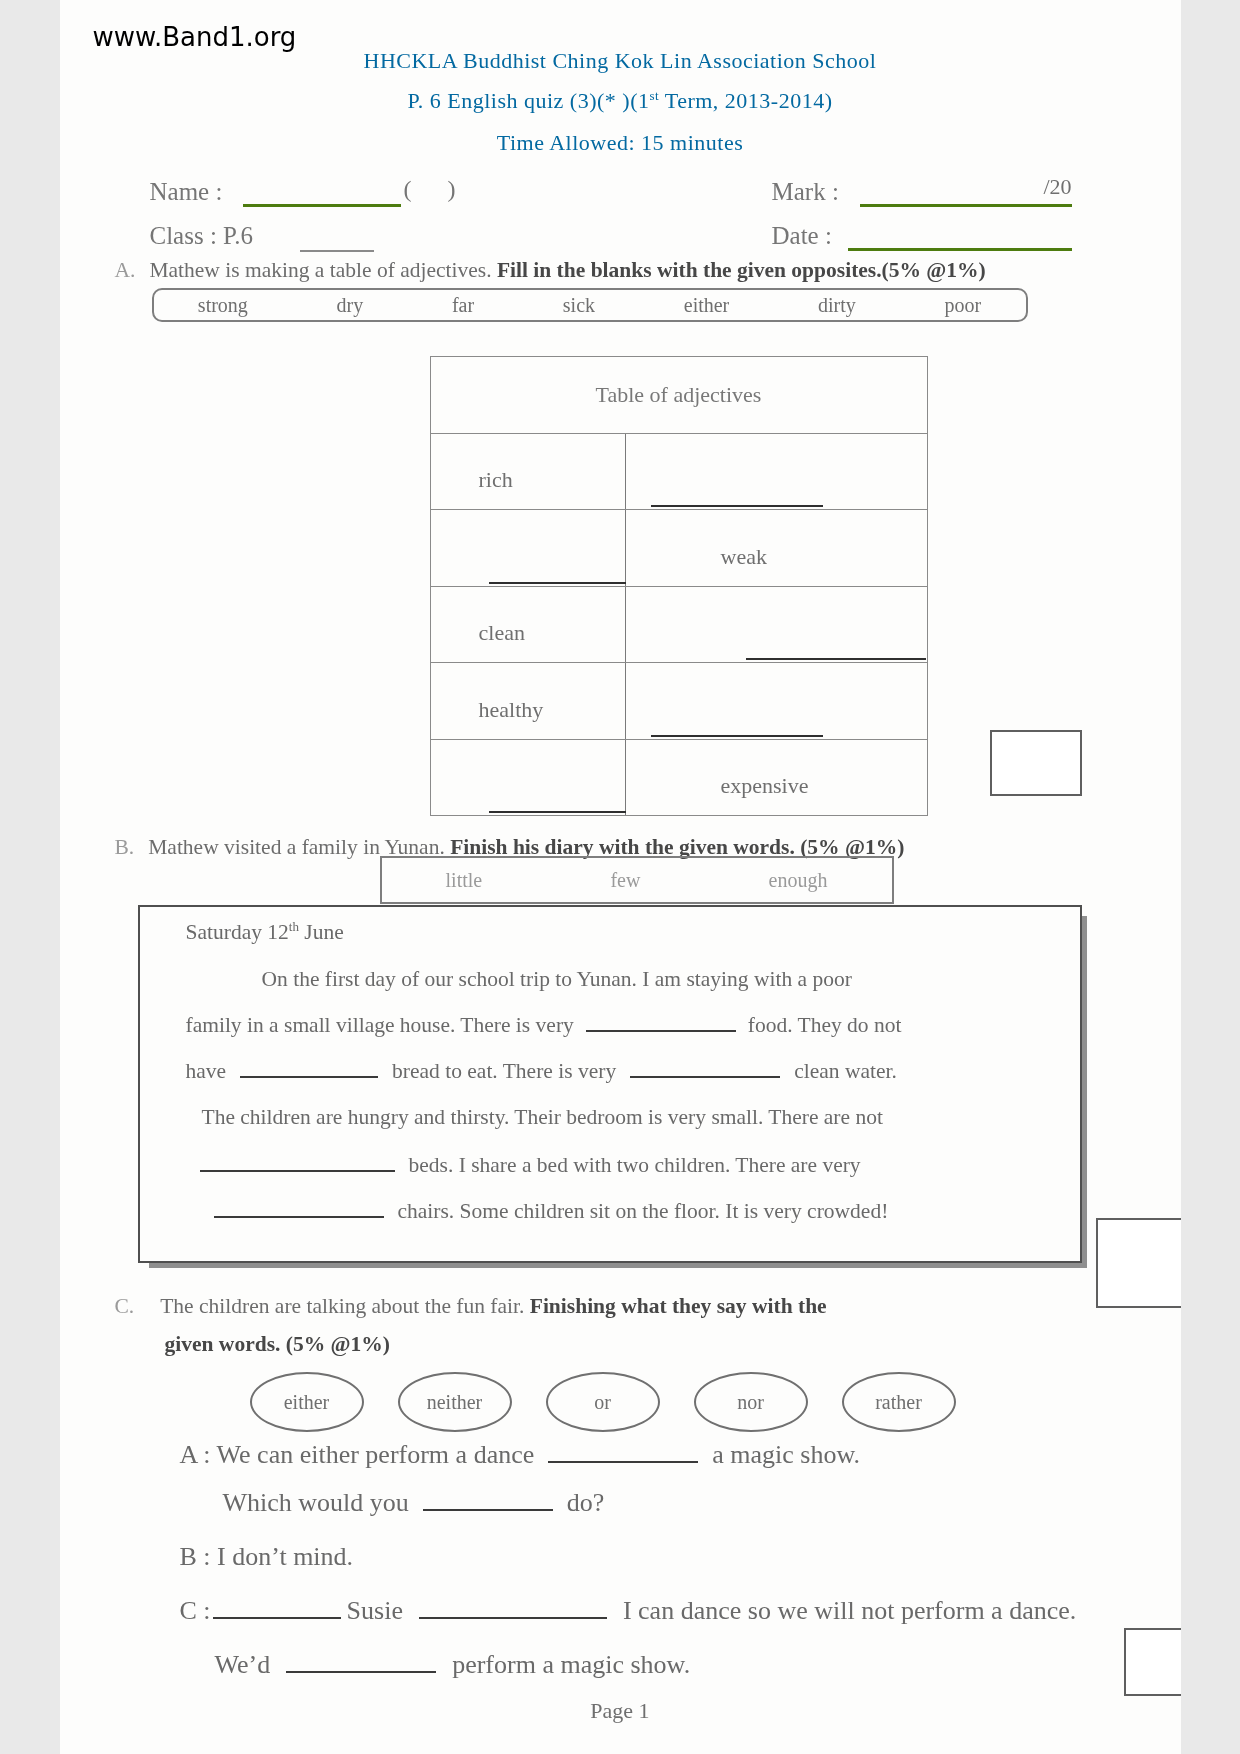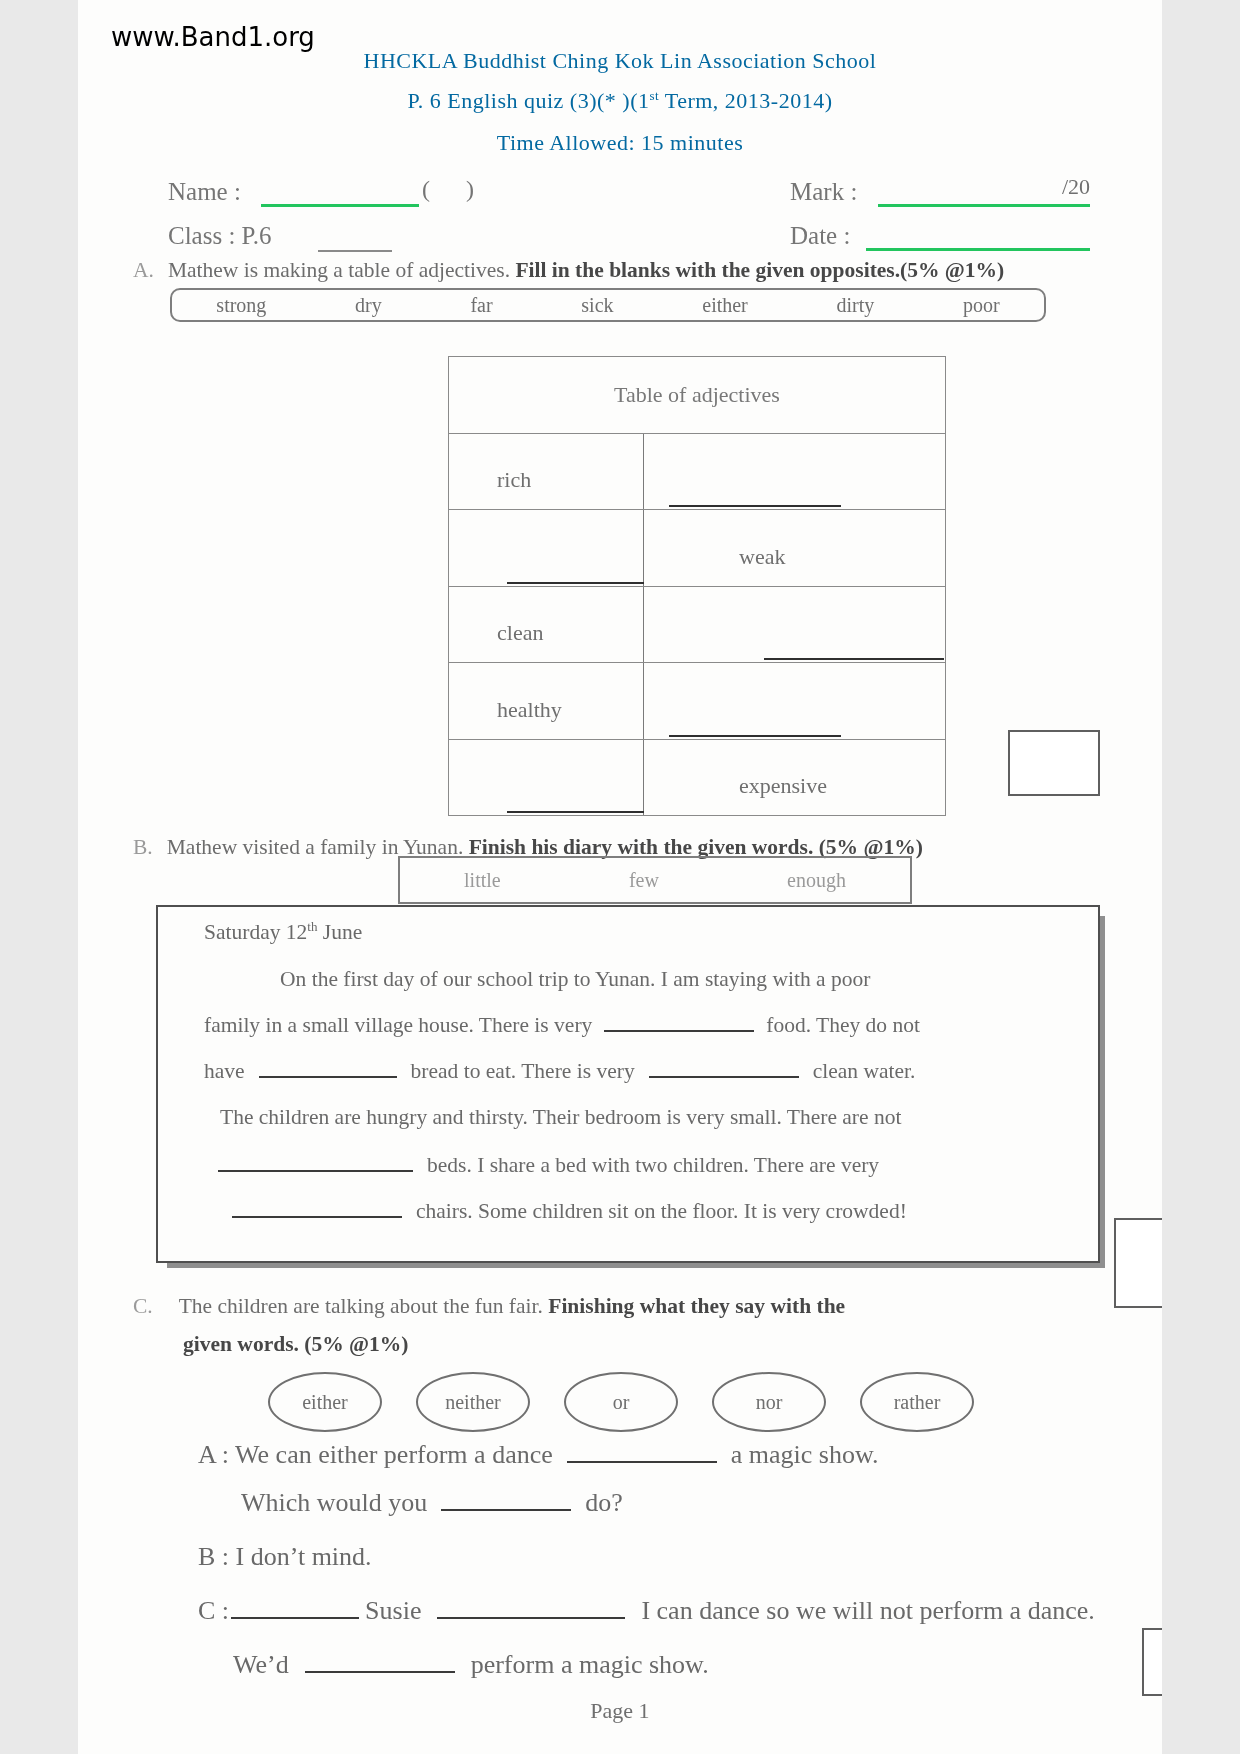--- a/index.html
+++ b/index.html
@@ -1,28 +1,29 @@
 <!DOCTYPE html>
 <html><head>
 <meta charset="utf-8">
 <style>
   html,body{margin:0;padding:0;background:#e9e9e9;}
   .page{
     position:relative;width:1084px;height:1754px;margin:0 auto;
     background:#fdfdfc;overflow:hidden;
     font-family:"Liberation Serif","DejaVu Serif",serif;
     color:#6f6f6f;
+    padding-left:37px;
   }
   .abs{position:absolute;}
   .center{position:absolute;left:0;right:0;text-align:center;}
   .watermark{font-family:"DejaVu Sans","Liberation Sans",sans-serif;font-size:26px;color:#000;}
   .hdr{font-size:22px;color:#0369a1;letter-spacing:0.5px;text-align:center;}
   .lbl{font-size:25px;color:#757575;}
   .line-blank{display:inline-block;border-bottom:2px solid #3a3a3a;height:16px;}
-  .std-blank{position:absolute;border-bottom:3px solid #22c55e;}
+  .std-blank{position:absolute;border-bottom:3px solid #4d7c0f;}
   .sec-line{font-size:21.5px;color:#6c6c6c;white-space:nowrap;}
   .sec-num{color:#9a9a9a;margin-right:14px;}
   .bold{font-weight:bold;color:#474747;}
   .bank{border:2px solid #7e7e7e;display:flex;align-items:center;justify-content:space-around;font-size:20px;color:#6f6f6f;}
   .bank-b{color:#9a9a9a;}
   
   .adj-table{left:370px;top:356px;width:496px;height:458px;border:1.5px solid #8a8a8a;display:flex;flex-direction:column;}
   .adj-header{height:76px;border-bottom:1.5px solid #8a8a8a;display:flex;align-items:center;justify-content:center;font-size:22px;color:#787878;}
   .adj-row{flex:1;border-bottom:1.5px solid #8a8a8a;display:flex;position:relative;}
   .adj-row:last-child{border-bottom:none;}

